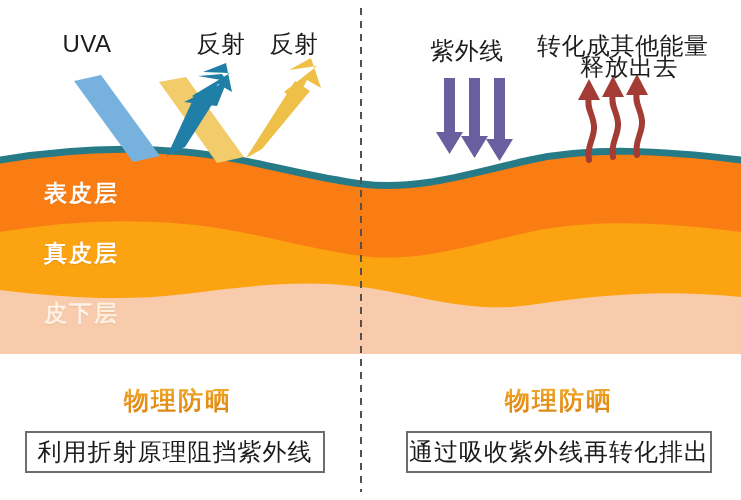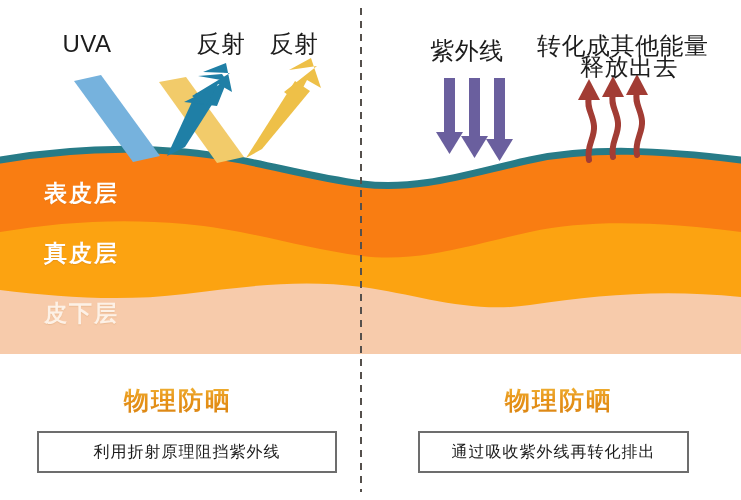--- a/index.html
+++ b/index.html
@@ -64,25 +64,24 @@
   }
   
   .caption-box {
     position: absolute;
     box-sizing: border-box;
     border: 2px solid #6d6d6d;
     background: #ffffff;
     display: flex;
     align-items: center;
     justify-content: center;
-    font-size: 16px;
+    font-size: 24px;
     color: #1b1b1b;
     letter-spacing: 1px;
     white-space: nowrap;
-    margin-left: 12px;
   }
 </style>
 </head>
 <body>
 
 <div id="stage">
 
   <svg class="svg-layer" viewBox="0 0 741 500">
     <defs>
       <clipPath id="skinClip">
@@ -193,15 +192,15 @@
   <div class="ray-label two-line" style="left:528px; top:52px; width:150px;text-align:right;">释放出去</div>
 
   <div class="layer-name" style="left:44px; top:178px;">表皮层</div>
   <div class="layer-name" style="left:44px; top:238px;font-family:Liberation Serif, serif;">真皮层</div>
   <div class="layer-name muted" style="left:44px; top:298px;">皮下层</div>
 
   <div class="section-title" style="left:85px; top:384px; width:186px;">物理防晒</div>
   <div class="section-title" style="left:466px; top:384px; width:186px;">物理防晒</div>
 
   <div class="caption-box" style="left:25px; top:431px; width:300px; height:42px;">利用折射原理阻挡紫外线</div>
-  <div class="caption-box" style="left:406px; top:431px; width:271px; height:42px;">通过吸收紫外线再转化排出</div>
+  <div class="caption-box" style="left:406px; top:431px; width:306px; height:42px;">通过吸收紫外线再转化排出</div>
 
 </div>
 
 </body></html>

